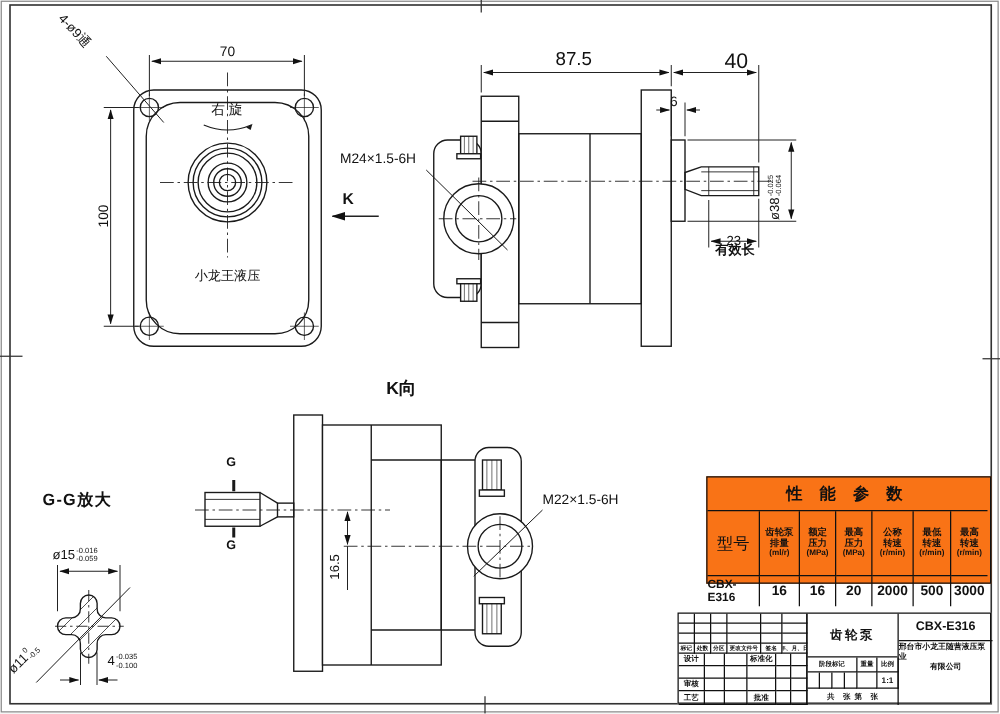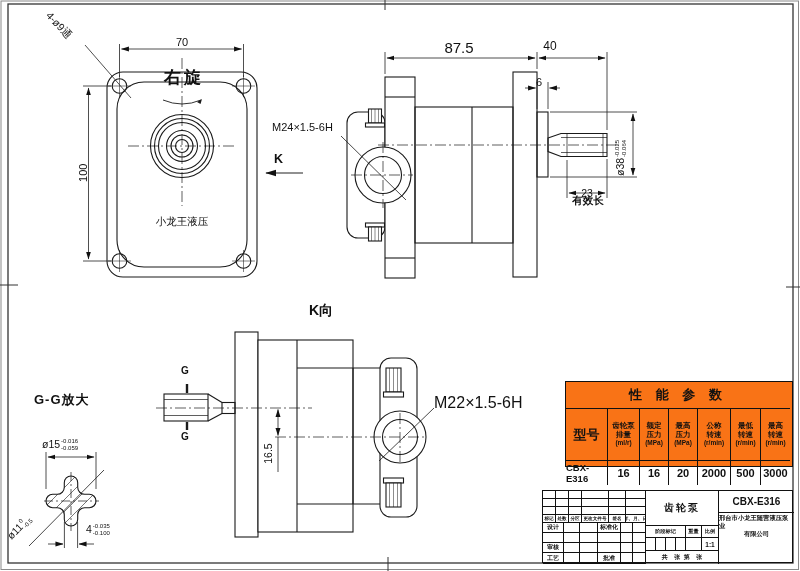--- a/index.html
+++ b/index.html
@@ -18,21 +18,21 @@
         display:grid;grid-template-columns:42px 32px 29px 29px 33px 30px 29px;
         grid-template-rows:27px 52px 24px;}
   #spec .cell{border-right:1px solid #111;border-bottom:1px solid #111;
         display:flex;flex-direction:column;align-items:center;justify-content:center;
         box-sizing:border-box;overflow:hidden;}
   #spec .last{border-right:none;}
   #spec .bot{border-bottom:none;}
   #spec .title{grid-column:1 / -1;font-size:13px;font-weight:bold;letter-spacing:5px;}
   #spec .hz{font-size:7.5px;font-weight:bold;line-height:8.5px;}
   #spec .un{font-size:6.5px;line-height:8px;font-weight:bold;}
-  #spec .mod{font-size:13px;font-weight:bold;}
+  #spec .mod{font-size:13px;font-weight:normal;}
   #spec .val{font-size:11px;font-weight:bold;}
   #spec .valm{font-size:9.5px;font-weight:bold;}
   
   #tblock{position:absolute;left:542px;top:490px;width:251px;height:73px;
         border:1.2px solid #111;box-sizing:border-box;background:#fff;font-weight:bold;}
   #tblock *{box-sizing:border-box;}
   .tb-left{position:absolute;left:0;top:0;width:103px;height:73px;border-right:1px solid #111;}
   .revgrid{position:absolute;left:0;top:0;width:103px;height:32px;display:grid;
         grid-template-columns:13px 13px 13px 27px 17px 20px;grid-template-rows:8px 8px 8px 8px;}
   .revgrid div{border-right:.6px solid #111;border-bottom:.6px solid #111;
@@ -258,42 +258,42 @@
       <line x1="64.4" y1="522" x2="64.4" y2="548"></line>
       <line x1="77.6" y1="522" x2="77.6" y2="548"></line>
       <line x1="48" y1="544" x2="62.9" y2="544" marker-end="url(#ar)"></line>
       <line x1="94" y1="544" x2="79.1" y2="544" marker-end="url(#ar)"></line>
     </g>
   </svg>
 
   <div class="t" style="left:48px;top:8px;width:62px;font-size:10.5px;transform:rotate(47deg);transform-origin:0 50%;">4-ø9通</div>
   <div class="t c" style="left:170px;top:37px;width:24px;font-size:11px;">70</div>
   <div class="t c r90" style="left:64px;top:167px;width:40px;font-size:11px;">100</div>
-  <div class="t c" style="left:164px;top:69px;width:38px;font-size:17px;font-weight:bold;letter-spacing:3px;">右旋</div>
+  <div class="t c" style="left:164px;top:83px;width:38px;font-size:11px;font-weight:normal;letter-spacing:3px;">右旋</div>
   <div class="t c" style="left:152px;top:216px;width:60px;font-size:10.5px;">小龙王液压</div>
   <div class="t" style="left:274px;top:153px;font-size:12.5px;font-weight:bold;">K</div>
 
   <div class="t" style="left:272px;top:122px;font-size:11px;">M24×1.5-6H</div>
   <div class="t c" style="left:441px;top:40px;width:36px;font-size:15px;">87.5</div>
-  <div class="t c" style="left:537px;top:40px;width:26px;font-size:12px;">40</div>
+  <div class="t c" style="left:576px;top:40px;width:26px;font-size:17px;">40</div>
   <div class="t c" style="left:532px;top:77px;width:14px;font-size:11px;">6</div>
   <div class="t r90" style="left:590px;top:138px;width:62px;height:14px;font-size:10.5px;">
     <span class="dimrow">
       <span>ø38</span>
       <span class="stk">
         <span>-0.025</span>
         <span>-0.064</span>
       </span>
     </span>
   </div>
   <div class="t c" style="left:576px;top:188px;width:22px;font-size:10.5px;">23</div>
   <div class="t c" style="left:565px;top:195px;width:46px;font-size:10.5px;font-weight:bold;">有效长</div>
 
   <div class="t c" style="left:304px;top:303px;width:34px;font-size:14px;font-weight:bold;">K向</div>
-  <div class="t" style="left:434px;top:395px;font-size:16px;">M22×1.5-6H</div>
+  <div class="t" style="left:434px;top:395px;font-size:11px;">M22×1.5-6H</div>
   <div class="t c r90" style="left:251px;top:448px;width:36px;font-size:10.5px;">16.5</div>
   <div class="t" style="left:181px;top:366px;font-size:10px;font-weight:bold;">G</div>
   <div class="t" style="left:181px;top:432px;font-size:10px;font-weight:bold;">G</div>
 
   <div class="t" style="left:34px;top:393px;font-size:13px;font-weight:bold;letter-spacing:1px;">G-G放大</div>
   <div class="t" style="left:42px;top:438px;font-size:10.5px;">
     <span class="dimrow">
       <span>ø15</span>
       <span class="stk">
         <span>-0.016</span>

